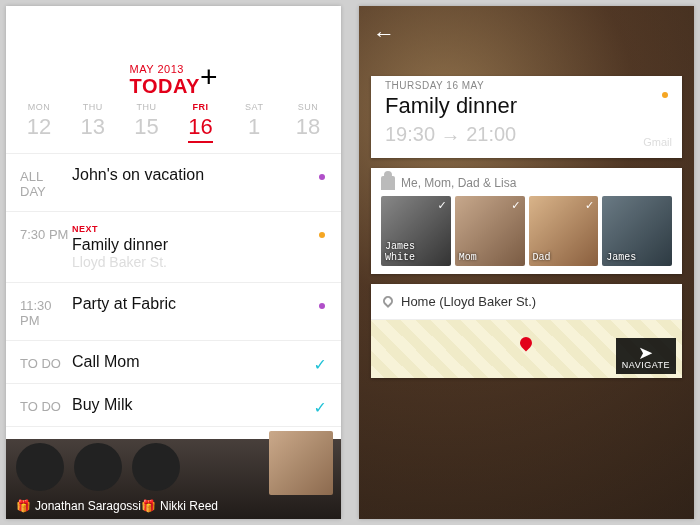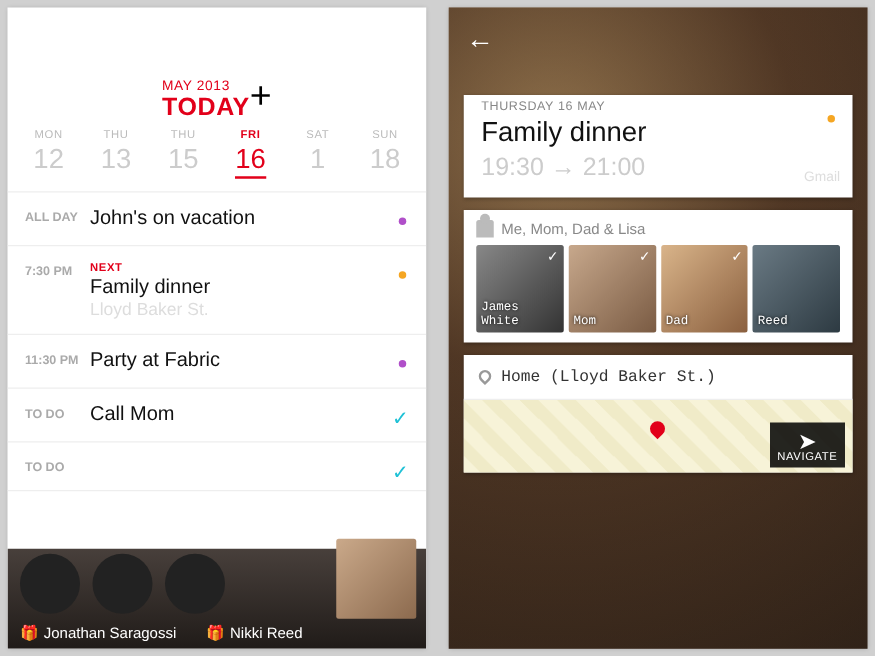--- a/index.html
+++ b/index.html
@@ -24,55 +24,55 @@
   .month { font-size: 11px; color: #e2001a; font-weight: 500; letter-spacing: .5px;}
   .today { font-size: 20px; color: #e2001a; font-weight: 700; letter-spacing: .5px;}
   .plus { font-size: 30px; font-weight: 200; line-height: 20px; margin-top:4px; cursor:pointer;}
   .week { display:flex; padding: 0 6px 10px 6px; border-bottom:1px solid #eee;}
   .day { flex:1; text-align:center; }
   .dow { font-size: 9px; color:#bbb; letter-spacing:.5px;}
   .dnum { font-size: 22px; color:#ccc; font-weight:300; margin-top:2px;}
   .day.sel .dow { color:#e2001a; font-weight:600;}
   .day.sel .dnum { color:#e2001a; font-weight:500; border-bottom:2px solid #e2001a; display:inline-block; padding-bottom:1px;}
   .row { display:flex; align-items:flex-start; padding:12px 14px; border-bottom:1px solid #eee; position:relative;}
-  .timecol { width:52px; font-size:10px; color:#aaa; font-weight:700; padding-top:3px;}
+  .timecol { width:52px; font-size:13px; color:#aaa; font-weight:400; padding-top:3px;}
   .content { flex:1; }
   .nextlbl { font-size:9px; color:#e2001a; font-weight:600; letter-spacing:.5px; margin-bottom:2px;}
   .title { font-size:16px; color:#111; font-weight:400;}
   .sub { font-size:14px; color:#ddd; font-weight:300;}
   .dot { width:6px; height:6px; border-radius:50%; position:absolute; right:16px; top:20px;}
   .purple{background:#b04fc9;}
   .orange{background:#f5a623;}
   .chk { position:absolute; right:14px; top:14px; color:#1fc1d6; font-size:16px;}
   .birthdays { position:absolute; bottom:0; left:0; right:0; height:80px; background:linear-gradient(to bottom, rgba(40,30,25,.85), rgba(20,15,12,.95)); color:#fff; }
   .circles { display:flex; gap:10px; padding:4px 10px 0 10px;}
   .circ { width:48px; height:48px; border-radius:50%; background:#222; }
   .photo { width:64px; height:64px; border-radius:2px; background:linear-gradient(135deg,#caa98a,#8c6a4e); position:absolute; right:8px; top:-8px;}
-  .blabels { position:absolute; bottom:6px; left:10px; display:flex; gap:24px; font-size:12px;}
+  .blabels { position:absolute; bottom:6px; left:10px; display:flex; font-size:12px;}
   .gift { margin-right:4px; }
   
   .phone.right { background: linear-gradient(rgba(30,20,15,.35),rgba(30,20,15,.35)),
     radial-gradient(circle at 25% 20%, #c9a06a 0%, #6b4a30 40%, #3a2a1d 100%); }
   .back { position:absolute; top:12px; left:14px; color:#fff; font-size:22px; cursor:pointer;}
   .card { background:#fff; margin:70px 12px 10px 12px; padding:4px 14px 12px 14px; position:relative; box-shadow:0 1px 3px rgba(0,0,0,.3);}
   .cdate { font-size:10px; color:#888; letter-spacing:.5px; font-weight:500;}
   .ctitle{ font-size:22px; color:#111; font-weight:400; margin-top:2px;}
   .ctime { font-size:20px; color:#ccc; font-weight:300; margin-top:4px;}
   .csrc { position:absolute; right:10px; bottom:10px; font-size:11px; color:#ddd;margin-top:40px;}
   .cdot { width:6px;height:6px;border-radius:50%;background:#f5a623;position:absolute;right:14px;top:16px;}
   .card2 { background:#fff; margin:0 12px 10px 12px; padding:8px 10px 8px 10px; box-shadow:0 1px 3px rgba(0,0,0,.3);}
   .attlabel{ font-size:12px; color:#888; margin-bottom:6px; display:flex; align-items:center; gap:6px;}
   .atticon{ width:14px;height:14px; background:#bbb; border-radius:2px 2px 0 0; position:relative;}
   .atticon::before{content:"";position:absolute;width:8px;height:8px;background:#bbb;border-radius:50%;top:-5px;left:3px;}
   .avs { display:flex; gap:4px;}
   .av { flex:1; aspect-ratio:1; background:linear-gradient(135deg,#999,#555); position:relative; border-radius:2px;}
   .av .nm { position:absolute; bottom:3px; left:4px; color:#fff; font-size:10px; text-shadow:0 0 3px #000;font-family:Liberation Mono, monospace;}
   .av .ck { position:absolute; top:3px; right:4px; color:#fff; font-size:11px;}
   .card3 { background:#fff; margin:0 12px 0 12px; box-shadow:0 1px 3px rgba(0,0,0,.3);}
-  .locrow{ padding:10px 12px; font-size:13px; color:#333; display:flex; align-items:center; gap:8px; border-bottom:1px solid #eee;font-family:Liberation Mono, monospace;}
+  .locrow{ padding:10px 12px; font-size:13px; color:#333; display:flex; align-items:center; gap:8px; border-bottom:1px solid #eee;}
   .pin{ width:10px;height:10px;border:2px solid #999;border-radius:50% 50% 50% 0;transform:rotate(-45deg);}
   .map { height:58px; background:
     linear-gradient(45deg,#f7f3d8 25%,#f0ebc8 25%,#f0ebc8 50%,#f7f3d8 50%,#f7f3d8 75%,#f0ebc8 75%);
     background-size:30px 30px; position:relative;}
   .mpin{position:absolute;left:48%;top:30%;width:12px;height:12px;background:#e2001a;border-radius:50% 50% 50% 0;transform:rotate(-45deg);}
   .nav { position:absolute; right:6px; bottom:4px; background:rgba(0,0,0,.85); color:#fff; font-size:9px; padding:8px 6px 4px 6px; text-align:center; letter-spacing:.5px;}
   .navarrow{ font-size:18px; line-height:14px;}
 </style>
 </head>
 <body>
@@ -139,20 +139,23 @@
   <div class="row">
     <div class="timecol">TO DO</div>
     <div class="content">
         <div class="title">Call Mom</div>
       </div>
     <div class="chk">✓</div>
   </div>
 
   <div class="row">
     <div class="timecol">TO DO</div>
+    <div class="content">
+        <div class="title">Buy Milk</div>
+      </div>
     <div class="chk">✓</div>
   </div>
 
   <div class="birthdays">
     <div class="circles">
       <div class="circ"></div>
       <div class="circ"></div>
       <div class="circ"></div>
     </div>
     <div class="photo"></div>
@@ -186,21 +189,21 @@
         </div>
       <div class="av" style="background:linear-gradient(135deg,#c7a88c,#7a5b43)">
           <span class="ck">✓</span>
           <span class="nm">Mom</span>
         </div>
       <div class="av" style="background:linear-gradient(135deg,#d9b48a,#8a5f3e)">
           <span class="ck">✓</span>
           <span class="nm">Dad</span>
         </div>
       <div class="av" style="background:linear-gradient(135deg,#6a7a84,#2d3a42)">
-          <span class="nm">Reed</span>
+          <span class="nm">James</span>
         </div>
     </div>
   </div>
 
   <div class="card3">
     <div class="locrow">
       <span class="pin"></span>
       <span>Home (Lloyd Baker St.)</span>
     </div>
     <div class="map">

